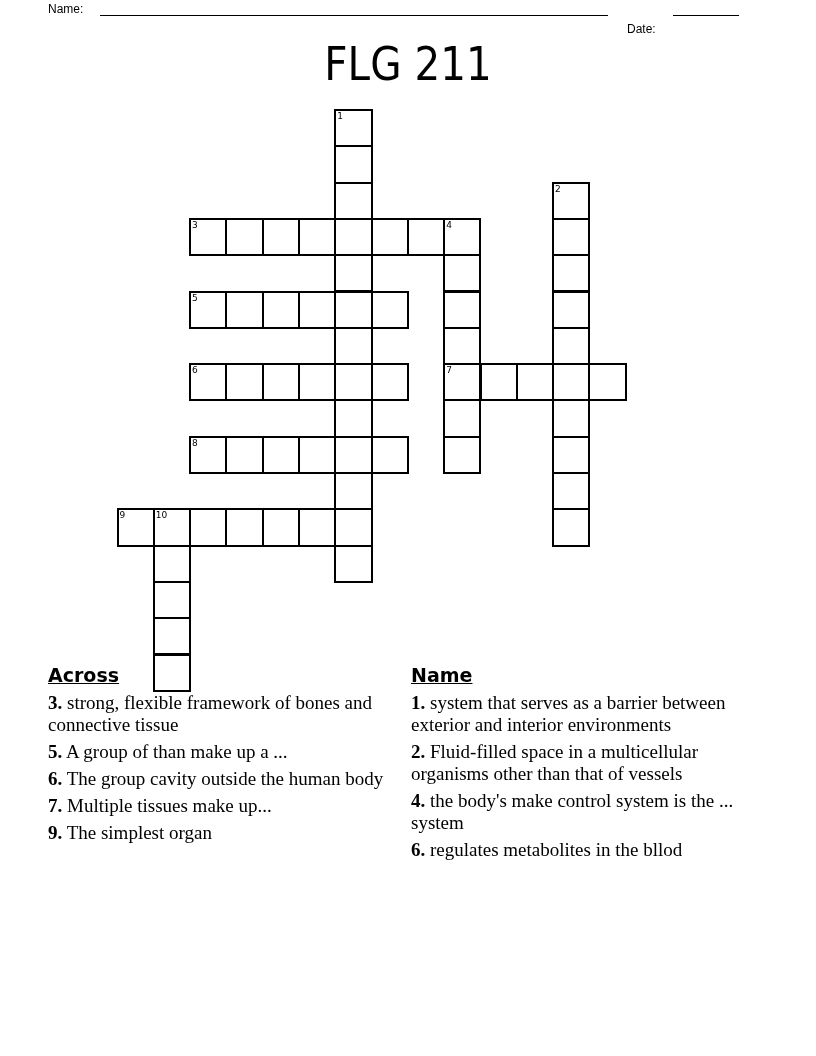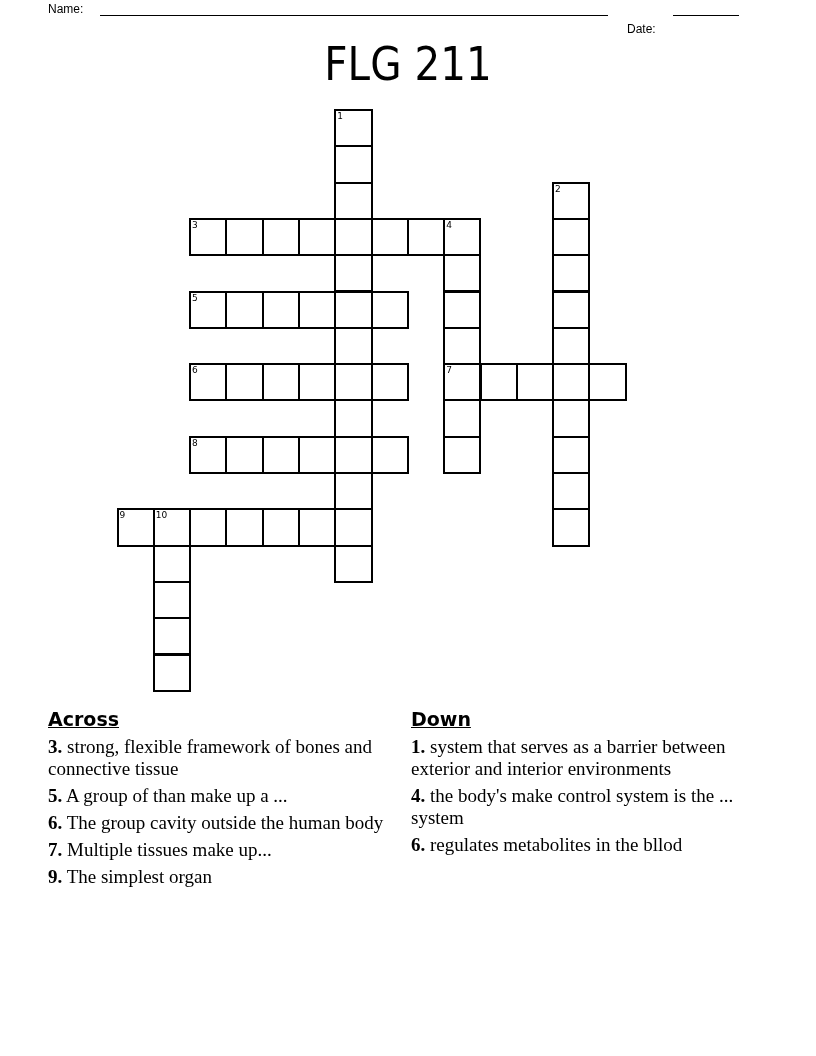--- a/index.html
+++ b/index.html
@@ -19,21 +19,21 @@
     }
     #grid { position: absolute; left: 0; top: 0; width: 816px; height: 700px; }
     .cell {
       position: absolute; box-sizing: border-box; width: 38.3px; height: 38.3px;
       border: 2px solid #000; background: #fff;
     }
     .cell-num {
       position: absolute; left: 1px; top: 0px;
       font-family: "DejaVu Sans", sans-serif; font-size: 9px; line-height: 10px;
     }
-    .clues { position: absolute; top: 708px; font-family: "DejaVu Sans", sans-serif; font-size: 19px; line-height: 22px; }
+    .clues { position: absolute; top: 664px; font-family: "DejaVu Sans", sans-serif; font-size: 19px; line-height: 22px; }
     .clues-across { left: 48px; width: 340px; }
     .clues-down { left: 411px; width: 360px; }
     .clue-heading { font-weight: bold; text-decoration: underline; margin-bottom: 6px; display: block; }
     .clue { margin-bottom: 5px; font-family: Liberation Serif, serif; }
     .clue-num { font-weight: bold; }
   </style>
 </head>
 <body>
 
 <div class="header-line">
@@ -135,17 +135,18 @@
 <div class="clues clues-across">
   <span class="clue-heading">Across</span>
   <div class="clue"><span class="clue-num">3.</span><span> strong, flexible framework of bones and connective tissue</span></div>
   <div class="clue"><span class="clue-num">5.</span><span> A group of than make up a ...</span></div>
   <div class="clue"><span class="clue-num">6.</span><span> The group cavity outside the human body</span></div>
   <div class="clue"><span class="clue-num">7.</span><span> Multiple tissues make up...</span></div>
   <div class="clue"><span class="clue-num">9.</span><span> The simplest organ</span></div>
 </div>
 
 <div class="clues clues-down">
-  <span class="clue-heading">Down</span>
+  <span class="clue-heading">Name</span>
   <div class="clue"><span class="clue-num">1.</span><span> system that serves as a barrier between exterior and interior environments</span></div>
+  <div class="clue"><span class="clue-num">2.</span><span> Fluid-filled space in a multicellular organisms other than that of vessels</span></div>
   <div class="clue"><span class="clue-num">4.</span><span> the body's make control system is the ... system</span></div>
   <div class="clue"><span class="clue-num">6.</span><span> regulates metabolites in the bllod</span></div>
 </div>
 
 </body></html>

